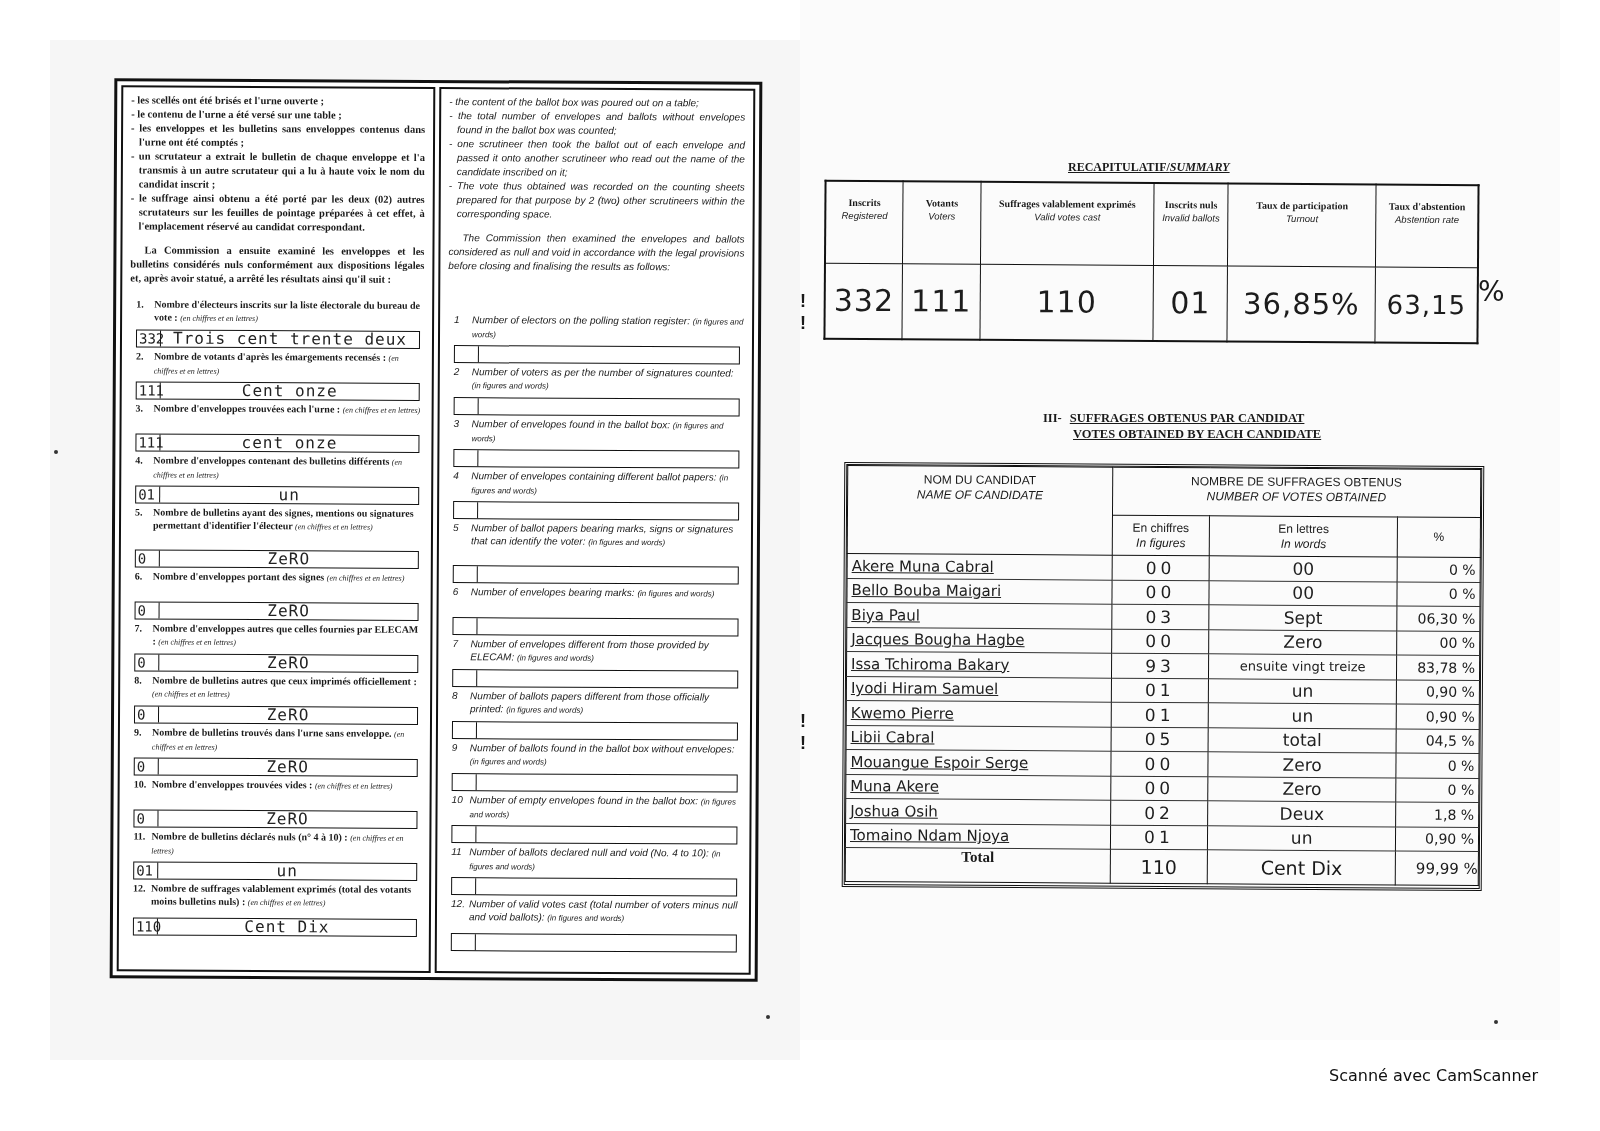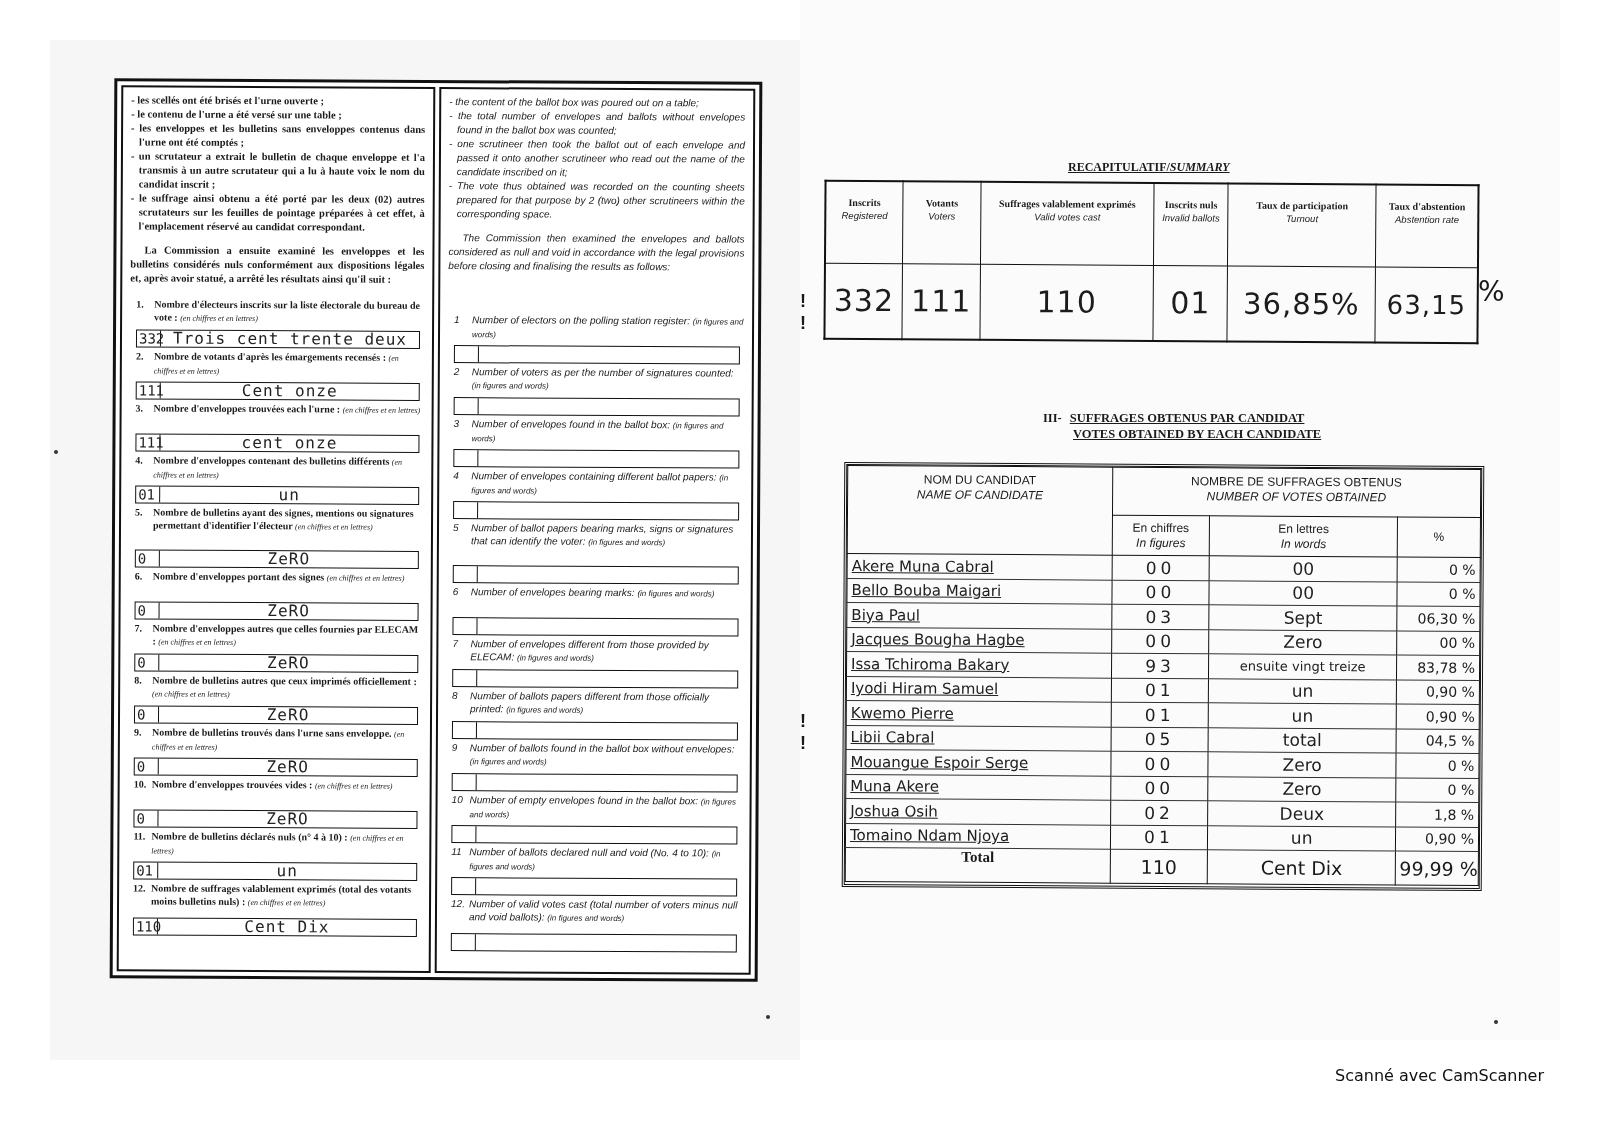--- a/index.html
+++ b/index.html
@@ -55,24 +55,24 @@
     .cand-table .th2 i { display: block; }
     .cand-table .row td { height: 24.5px; font-family: "DejaVu Sans", sans-serif; font-size: 17px; color: #202020; padding: 0 4px; white-space: nowrap; overflow: hidden; border-bottom: 1.5px solid #333; }
     .cand-table .row td.name { font-size: 15px; text-decoration: underline; }
     .cand-table .row td.fig { text-align: center; letter-spacing: 4px; }
     .cand-table .row td.words { text-align: center; }
     .cand-table .row td.pct { font-size: 14px; text-align: right; }
     .cand-table .total td { height: 34px; font-family: "DejaVu Sans", sans-serif; font-size: 19px; }
     .cand-table .total td.lbl { font-family: "Liberation Serif", serif; font-weight: bold; font-size: 15px; text-align: center; vertical-align: top; }
     .cand-table .total td.fig { text-align: center; }
     .cand-table .total td.words { text-align: center; }
-    .cand-table .total td.pct { font-size: 19px; text-align: right; }
+    .cand-table .total td.pct { font-size: 15px; text-align: right; }
 
     .margin-marks { position: absolute; font-size: 18px; font-weight: bold; font-family: "Liberation Sans", sans-serif; line-height: 22px; }
-    .footer { position: absolute; right: 56px; top: 1066px; font-family: "DejaVu Sans", sans-serif; font-size: 16px; color: #111; }
+    .footer { position: absolute; right: 62px; top: 1066px; font-family: "DejaVu Sans", sans-serif; font-size: 16px; color: #111; }
     .speck { position: absolute; width: 4px; height: 4px; background: #333; border-radius: 2px; }
   </style>
 </head>
 <body>
 
 <div class="scan-shade-left"></div>
 <div class="scan-shade-right"></div>
 
 <div class="form-sheet">
   <div class="form-col fr">

